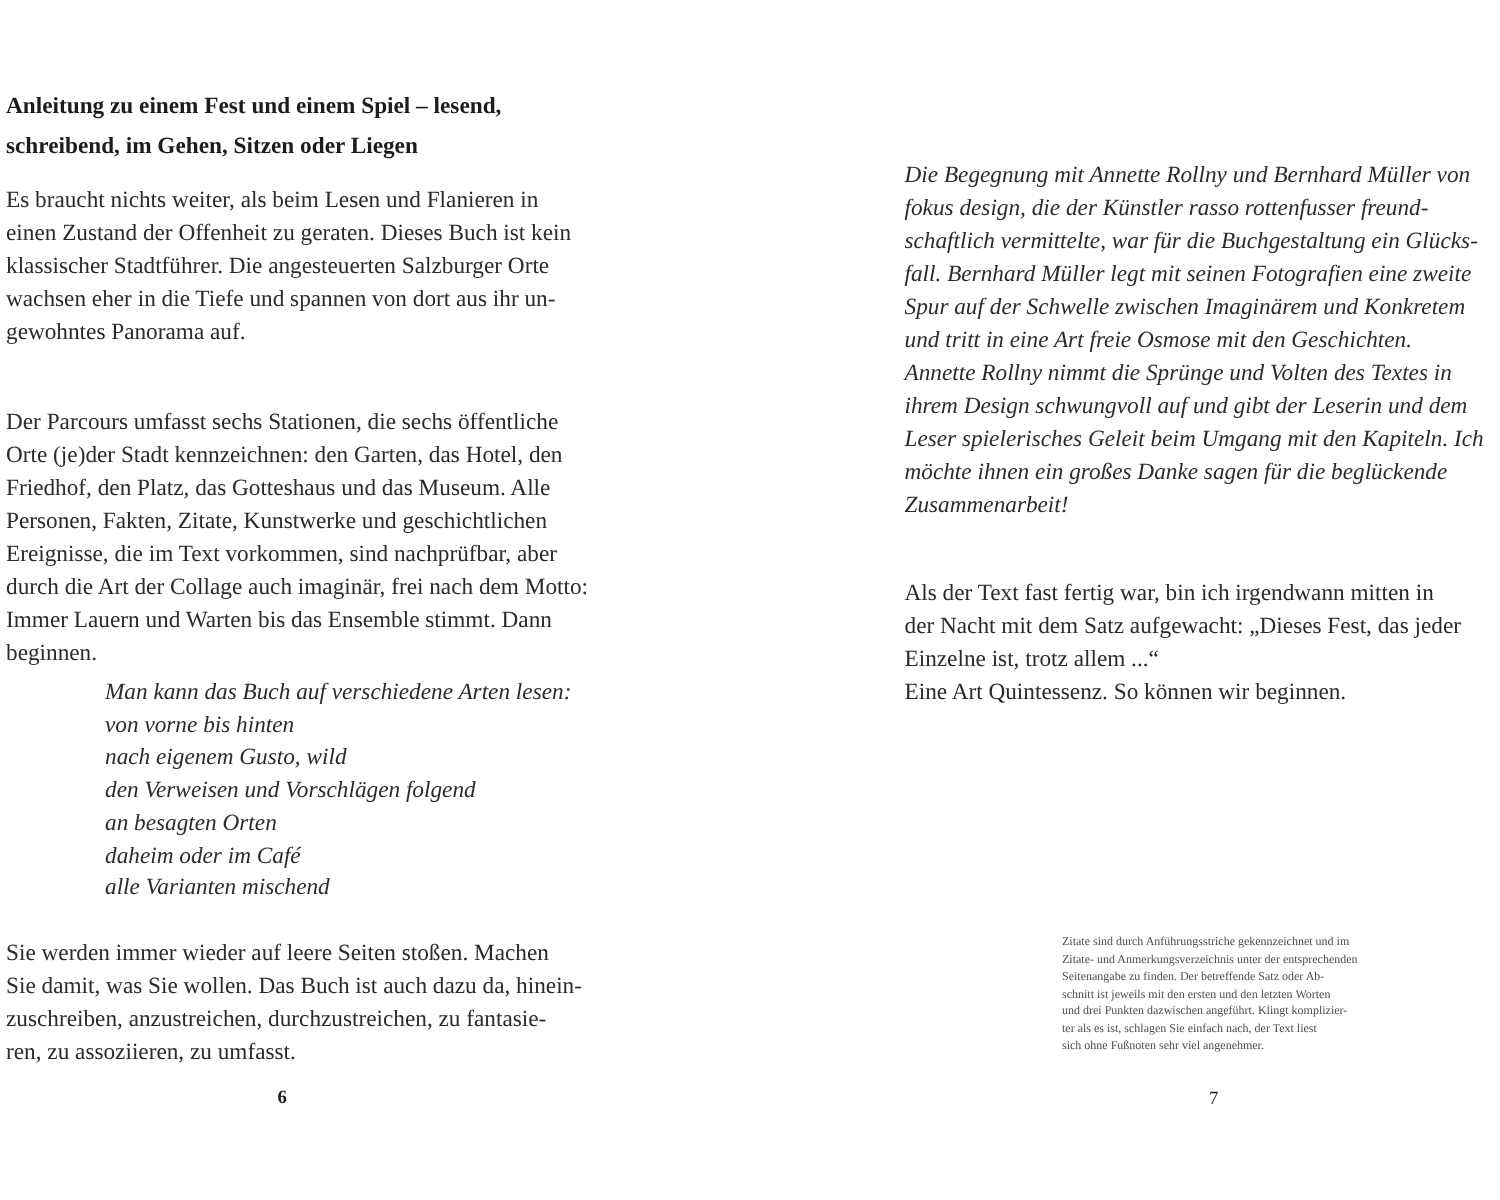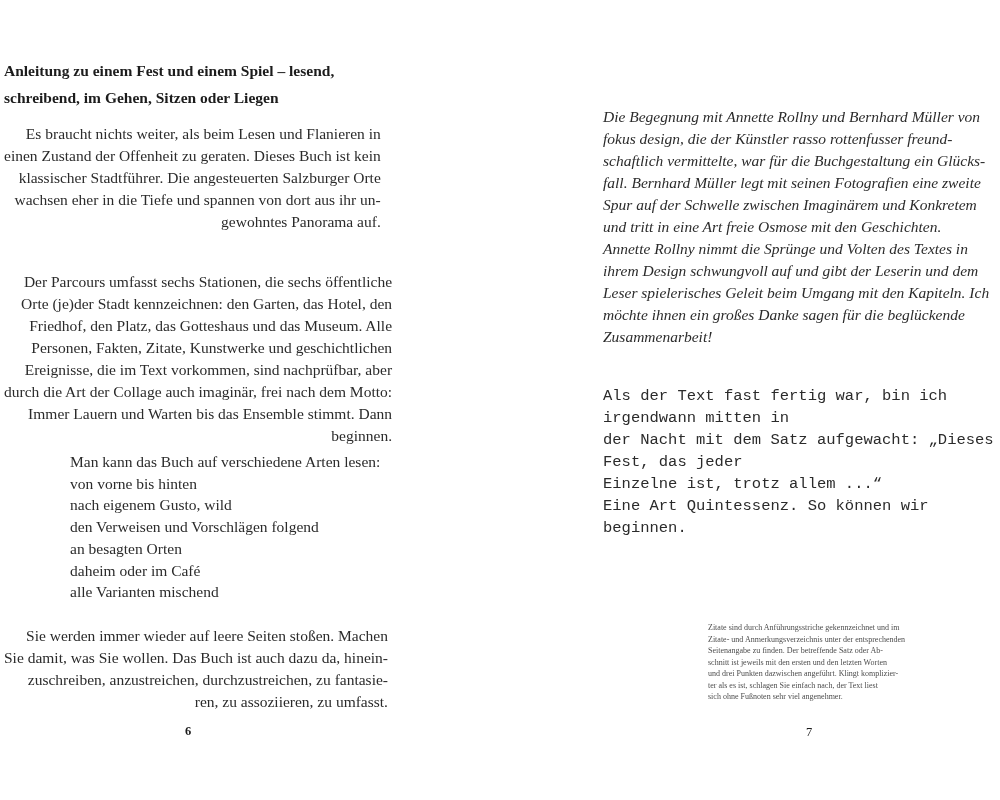--- a/index.html
+++ b/index.html
@@ -21,28 +21,28 @@
     left: 4px; top: 57px;
     font-weight: bold;
     font-size: 15.5px;
     line-height: 27px;
     color: #1c1c1c;
   }
   .body-text {
     font-size: 15.5px;
     line-height: 22px;
   }
-  .left-col { left: 4px; text-align: right; }
+  .left-col { left: 4px; }
   .right-col { left: 603px; }
   .l-para1 { top: 123px; }
   .l-para2 { top: 253px; margin-top: 18px; }
-  .l-poem  { left: 70px; top: 451px; line-height: 21.7px; }
+  .l-poem  { left: 70px; top: 451px; font-style: italic; line-height: 21.7px; }
   .l-para3 { top: 625px; }
   .r-para1 { top: 106px; font-style: italic; }
-  .r-para2 { top: 385px; font-family: Liberation Mono, monospace; }
+  .r-para2 { top: 385px; }
   .footnote {
     left: 708px; top: 622px;
     font-family: Liberation Serif, serif;
     font-size: 8px;
     line-height: 11.5px;
     color: #4d4d4d;
   }
   .pagenum {
     font-size: 12.5px;
     color: #1c1c1c;

